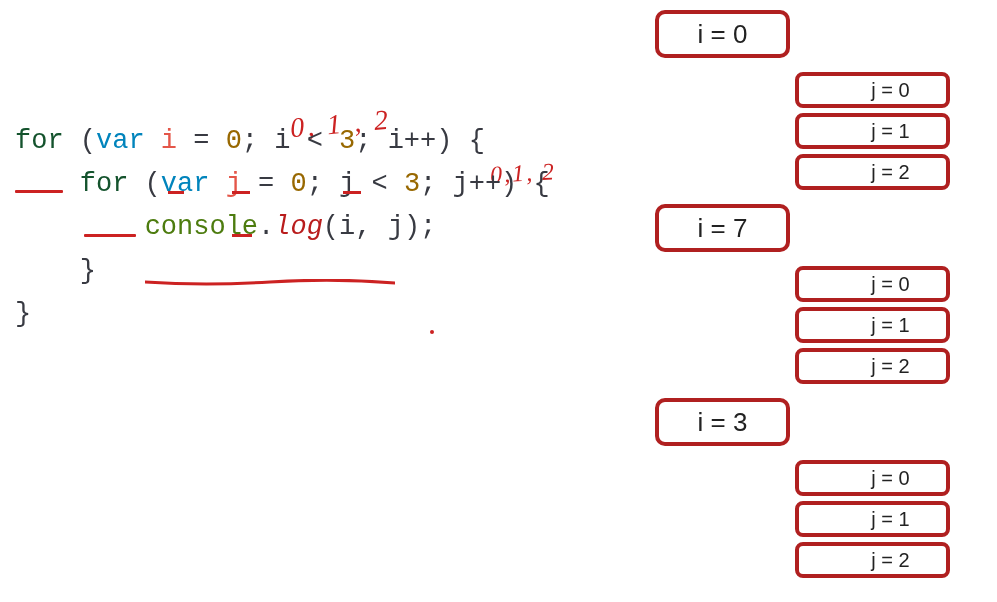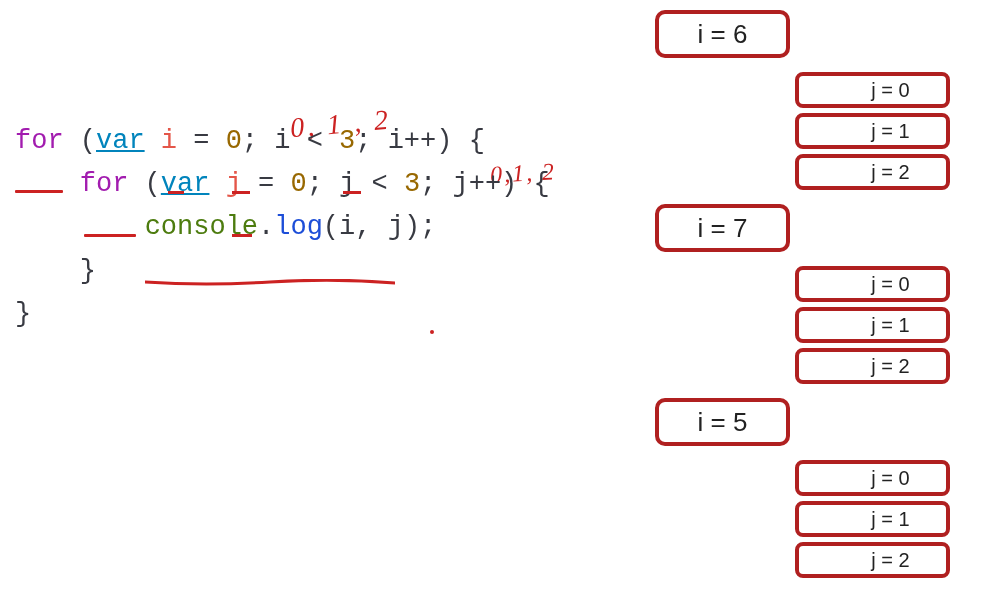--- a/index.html
+++ b/index.html
@@ -14,26 +14,26 @@
     .code-area {
       position: absolute;
       left: 15px;
       top: 120px;
       font-size: 27px;
       line-height: 1.6;
     }
     .code-line {
       white-space: pre;
     }
-    .kw-for { color: #a21caf; }
-    .kw-var { color: #0184bc; text-decoration: underline; }
+    .kw-for { color: #14532d; }
+    .kw-var { color: #0184bc; }
     .ident { color: #e45649; }
     .num { color: #986801; }
     .console { color: #4d7c0f; }
-    .method { color: #1d4ed8; }
+    .method { color: #b91c1c; font-style: italic; }
     .plain { color: #383a42; }
     .punct { color: #383a42; }
     
     .underline-for1 {
       position: absolute;
       left: 15px; top: 190px;
       width: 48px; height: 3px;
       background: #cc2222;
       border-radius: 1px;
     }
@@ -161,27 +161,27 @@
 <div class="underline-3a"></div>
 <div class="underline-j"></div>
 <div class="underline-console">
   <svg width="250" height="10">
       <path d="M0,3 Q60,7 125,3 T250,4" stroke="#cc2222" stroke-width="3" fill="none" stroke-linecap="round"></path>
     </svg>
 </div>
 <div class="dot"></div>
 
 <div class="boxes">
-  <div class="box-i">i = 6</div>
+  <div class="box-i">i = 0</div>
   <div class="box-j">j = 0</div>
   <div class="box-j">j = 1</div>
   <div class="box-j last-of-group">j = 2</div>
 
   <div class="box-i">i = 7</div>
   <div class="box-j">j = 0</div>
   <div class="box-j">j = 1</div>
   <div class="box-j last-of-group">j = 2</div>
 
-  <div class="box-i">i = 5</div>
+  <div class="box-i">i = 3</div>
   <div class="box-j">j = 0</div>
   <div class="box-j">j = 1</div>
   <div class="box-j">j = 2</div>
 </div>
 
 </body></html>

